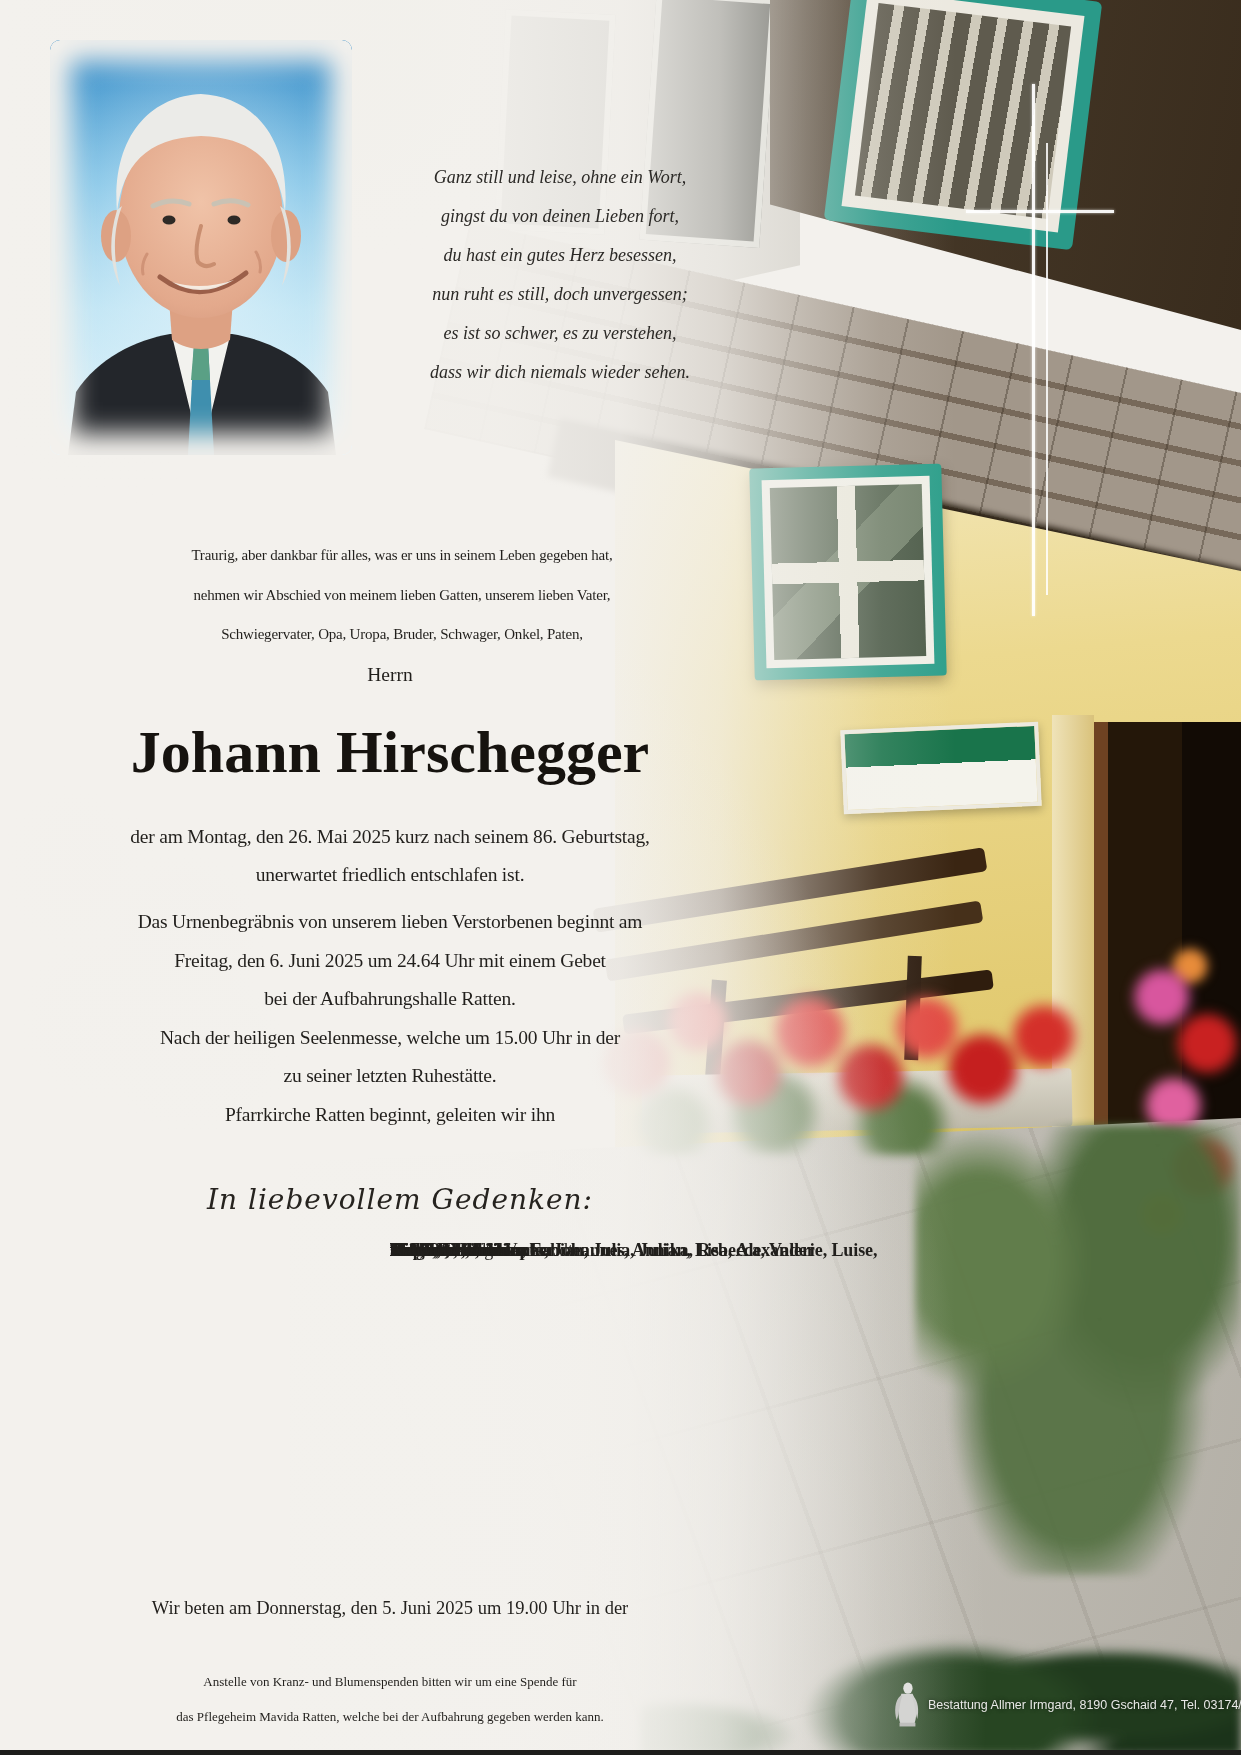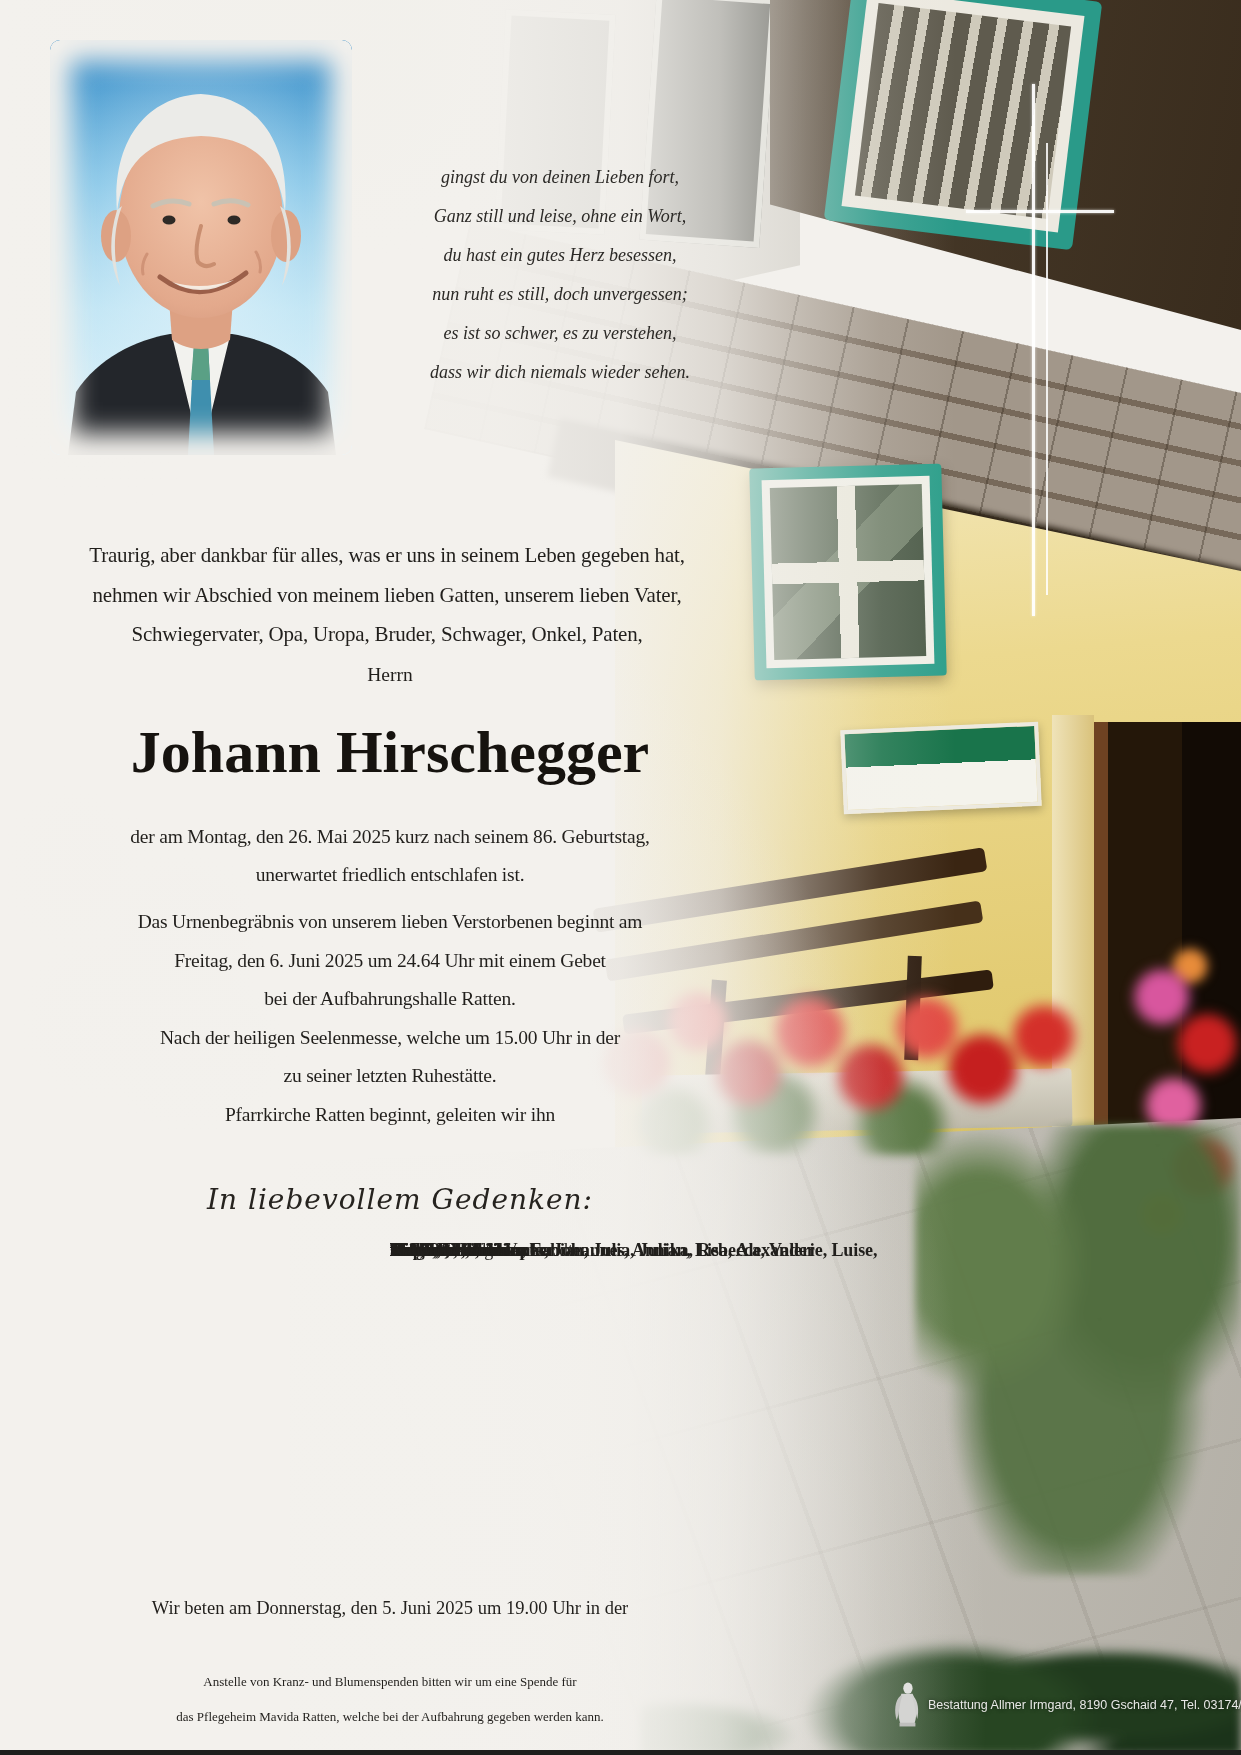--- a/index.html
+++ b/index.html
@@ -126,21 +126,21 @@
 
   
   .portrait{left:50px;top:40px;width:302px;height:415px;border-radius:10px;overflow:hidden;}
   .portrait svg{position:absolute;inset:0;}
   .feather{inset:0;border-radius:10px;box-shadow:inset 0 0 26px 22px #f3f1ed;}
 
   
   .tblock{text-align:center;}
   .tline{position:static;display:block;white-space:nowrap;}
   .poem{left:355px;top:158px;width:410px;font-style:italic;font-size:18px;line-height:39px;color:#2b2926;}
-  .announce{left:37px;top:536px;width:700px;font-size:21px;line-height:39.5px;letter-spacing:-0.2px;}
+  .announce{left:52px;top:536px;width:700px;font-size:15px;line-height:39.5px;letter-spacing:-0.2px;}
   .herrn{left:40px;top:655px;width:700px;font-size:19.5px;line-height:39.5px;text-align:center;}
   .name{left:20px;top:710px;width:740px;font-size:60px;line-height:84px;font-weight:bold;
         text-align:center;color:#16130f;white-space:nowrap;}
   .death{left:40px;top:818px;width:700px;font-size:19.5px;line-height:38px;letter-spacing:-0.2px;}
   .funeral{left:40px;top:903px;width:700px;font-size:19.5px;line-height:38.6px;letter-spacing:-0.2px;}
   .mem-head{left:40px;top:1178px;width:720px;font-size:28px;line-height:44px;text-align:center;
         font-family:"DejaVu Serif",serif;font-style:italic;letter-spacing:1px;color:#26231f;}
   .family{left:0;top:1233px;width:780px;font-size:18px;line-height:34px;letter-spacing:-0.1px;}
   .family b{font-weight:bold;}
   .prayer{left:40px;top:1590px;width:700px;font-size:18.5px;line-height:36px;}
@@ -239,22 +239,22 @@
       <path d="M151 186 q-7 24 -3 36 q7 7 16 2" stroke="#c98e70" stroke-width="4" fill="none" stroke-linecap="round"></path>
       <path d="M110 237 Q151 268 196 233" stroke="#9c5f49" stroke-width="5" fill="none" stroke-linecap="round"></path>
       <path d="M122 242 Q151 259 184 240 Q151 251 122 242 Z" fill="#f6f2ea" opacity="0.9"></path>
       <path d="M97 214 q-6 10 -4 20" stroke="#d09377" stroke-width="3" fill="none" stroke-linecap="round"></path>
       <path d="M206 212 q6 10 4 20" stroke="#d09377" stroke-width="3" fill="none" stroke-linecap="round"></path>
     </svg>
     <div class="feather"></div>
   </div>
 
   <div class="tblock poem">
+      <div class="tline">Ganz still und leise, ohne ein Wort,</div>
       <div class="tline">gingst du von deinen Lieben fort,</div>
-      <div class="tline">Ganz still und leise, ohne ein Wort,</div>
       <div class="tline">du hast ein gutes Herz besessen,</div>
       <div class="tline">nun ruht es still, doch unvergessen;</div>
       <div class="tline">es ist so schwer, es zu verstehen,</div>
       <div class="tline">dass wir dich niemals wieder sehen.</div>
     </div>
 
   <div class="tblock announce">
       <div class="tline">Traurig, aber dankbar für alles, was er uns in seinem Leben gegeben hat,</div>
       <div class="tline">nehmen wir Abschied von meinem lieben Gatten, unserem lieben Vater,</div>
       <div class="tline">Schwiegervater, Opa, Uropa, Bruder, Schwager, Onkel, Paten,</div>

